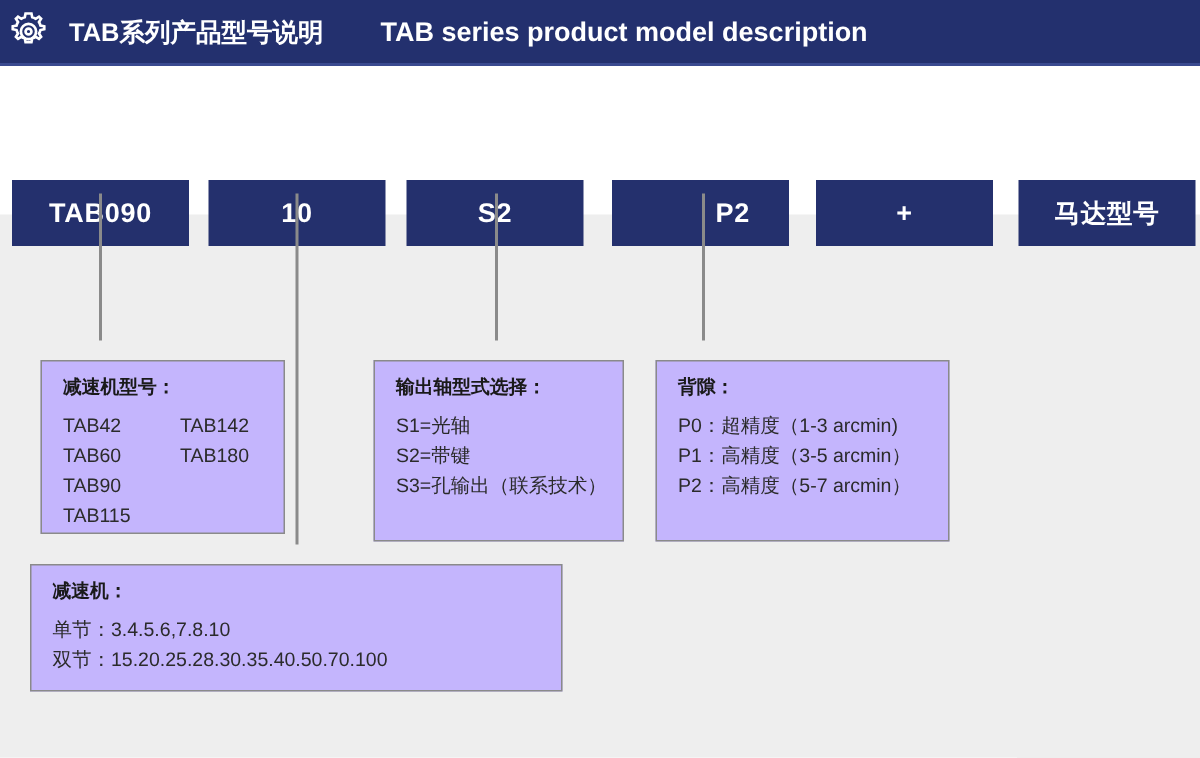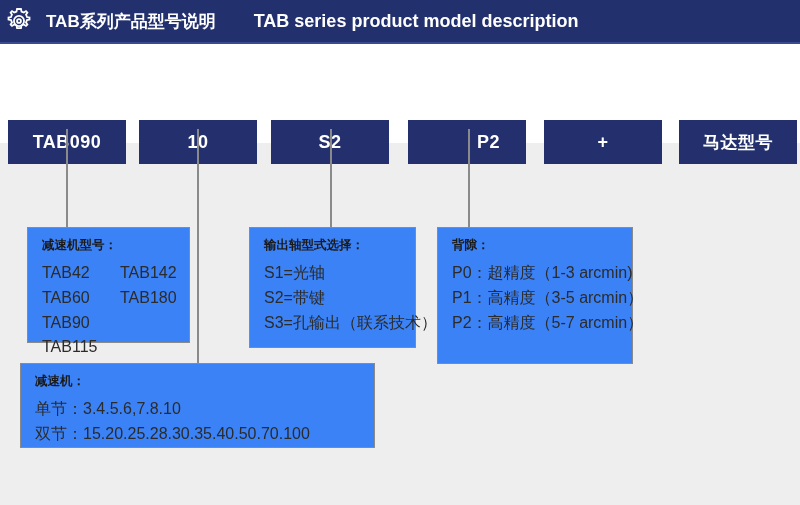--- a/index.html
+++ b/index.html
@@ -89,35 +89,36 @@
   
   .vline {
     position: absolute;
     width: 2px;
     background: #8a8a8a;
   }
 
   
   .info-box {
     position: absolute;
-    background: #3b82f6;
+    background: #c4b5fd;
     border: 1.5px solid #8a8a8a;
     box-sizing: border-box;
     padding: 10px 0 8px 14px;
+    margin-top: 13px;
   }
   .info-title {
     font-size: 12.5px;
     font-weight: bold;
     color: #1a1a1a;
     margin-bottom: 8px;
     line-height: 1.2;
     white-space: nowrap;
   }
   .info-line {
-    font-size: 16px;
+    font-size: 13px;
     color: #2b2b2b;
     line-height: 1.55;
     white-space: nowrap;
   }
   .two-col {
     display: flex;
   }
   .two-col .col-a { width: 78px; flex: 0 0 78px; }
   .two-col .col-b { flex: 1 1 auto; }
 </style>
@@ -178,21 +179,21 @@
     </div>
   </div>
 
   <div class="info-box" style="left:249px; top:227px; width:167px; height:121px;">
     <div class="info-title">输出轴型式选择：</div>
     <div class="info-line">S1=光轴</div>
     <div class="info-line">S2=带键</div>
     <div class="info-line">S3=孔输出（联系技术）</div>
   </div>
 
-  <div class="info-box" style="left:437px; top:227px; width:196px; height:137px;">
+  <div class="info-box" style="left:437px; top:227px; width:196px; height:121px;">
     <div class="info-title">背隙：</div>
     <div class="info-line">P0：超精度（1-3 arcmin)</div>
     <div class="info-line">P1：高精度（3-5 arcmin）</div>
     <div class="info-line">P2：高精度（5-7 arcmin）</div>
   </div>
 
   <div class="info-box" style="left:20px; top:363px; width:355px; height:85px;">
     <div class="info-title">减速机：</div>
     <div class="info-line">单节：3.4.5.6,7.8.10</div>
     <div class="info-line">双节：15.20.25.28.30.35.40.50.70.100</div>

